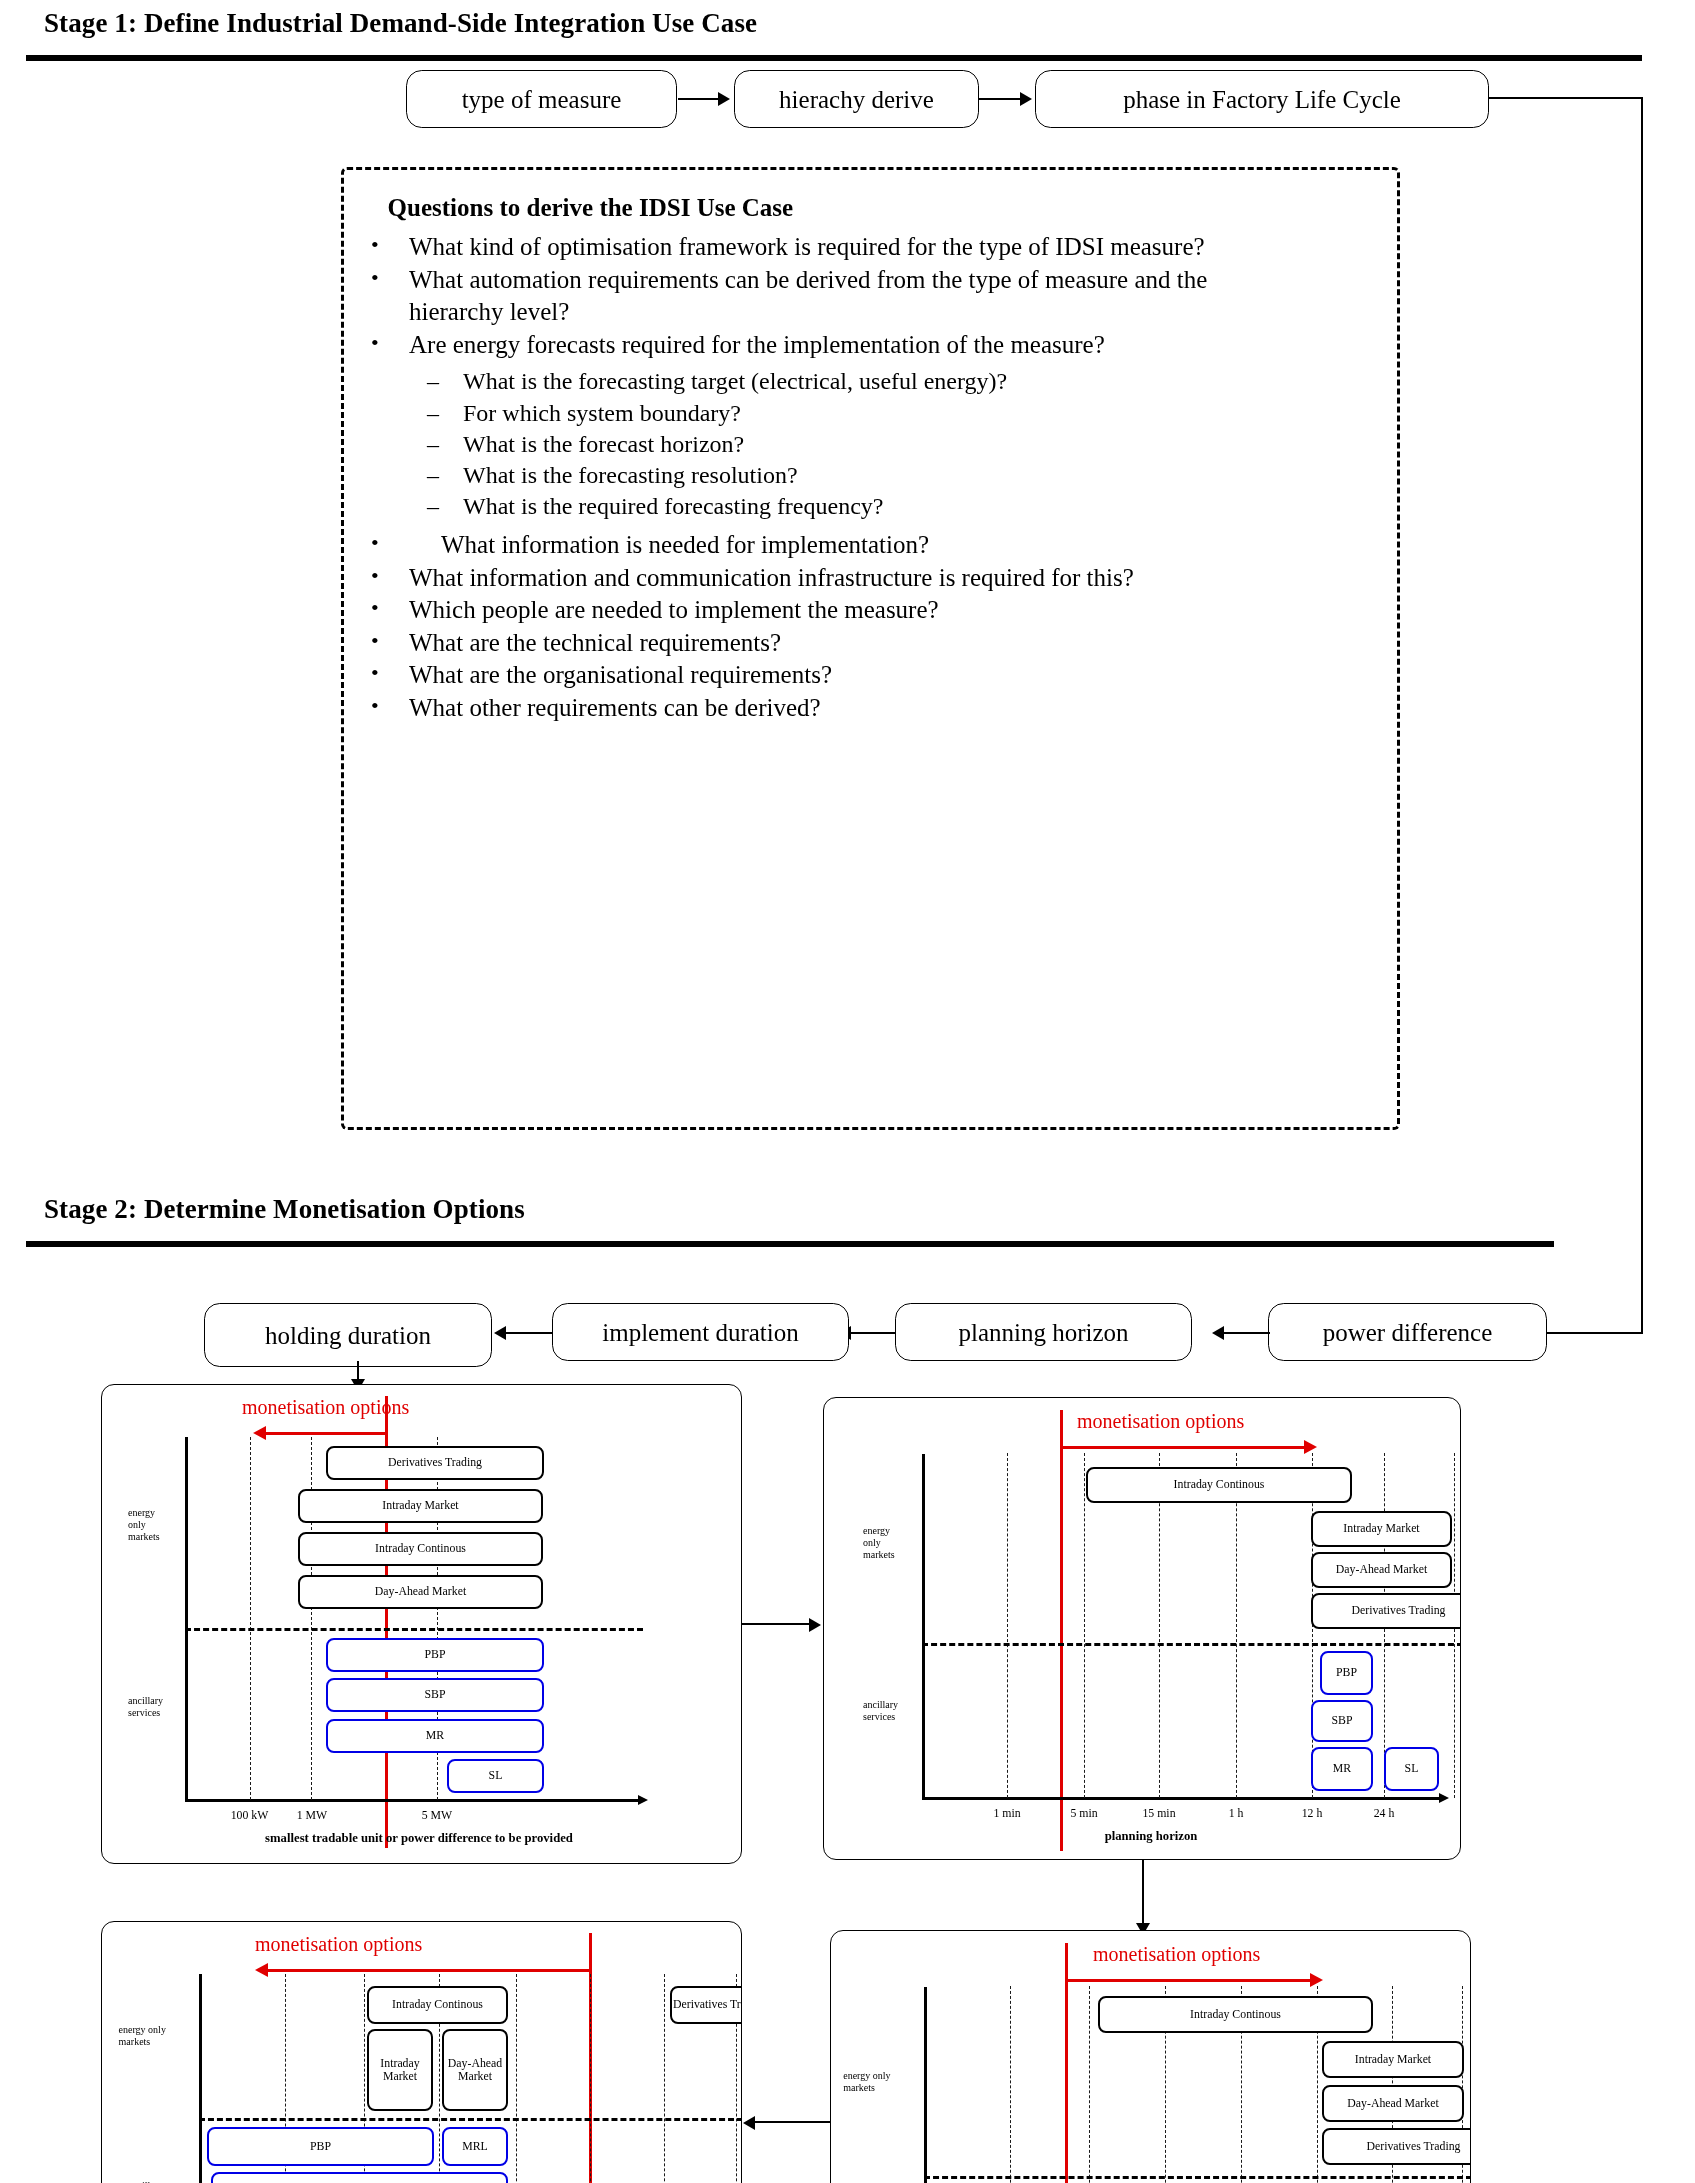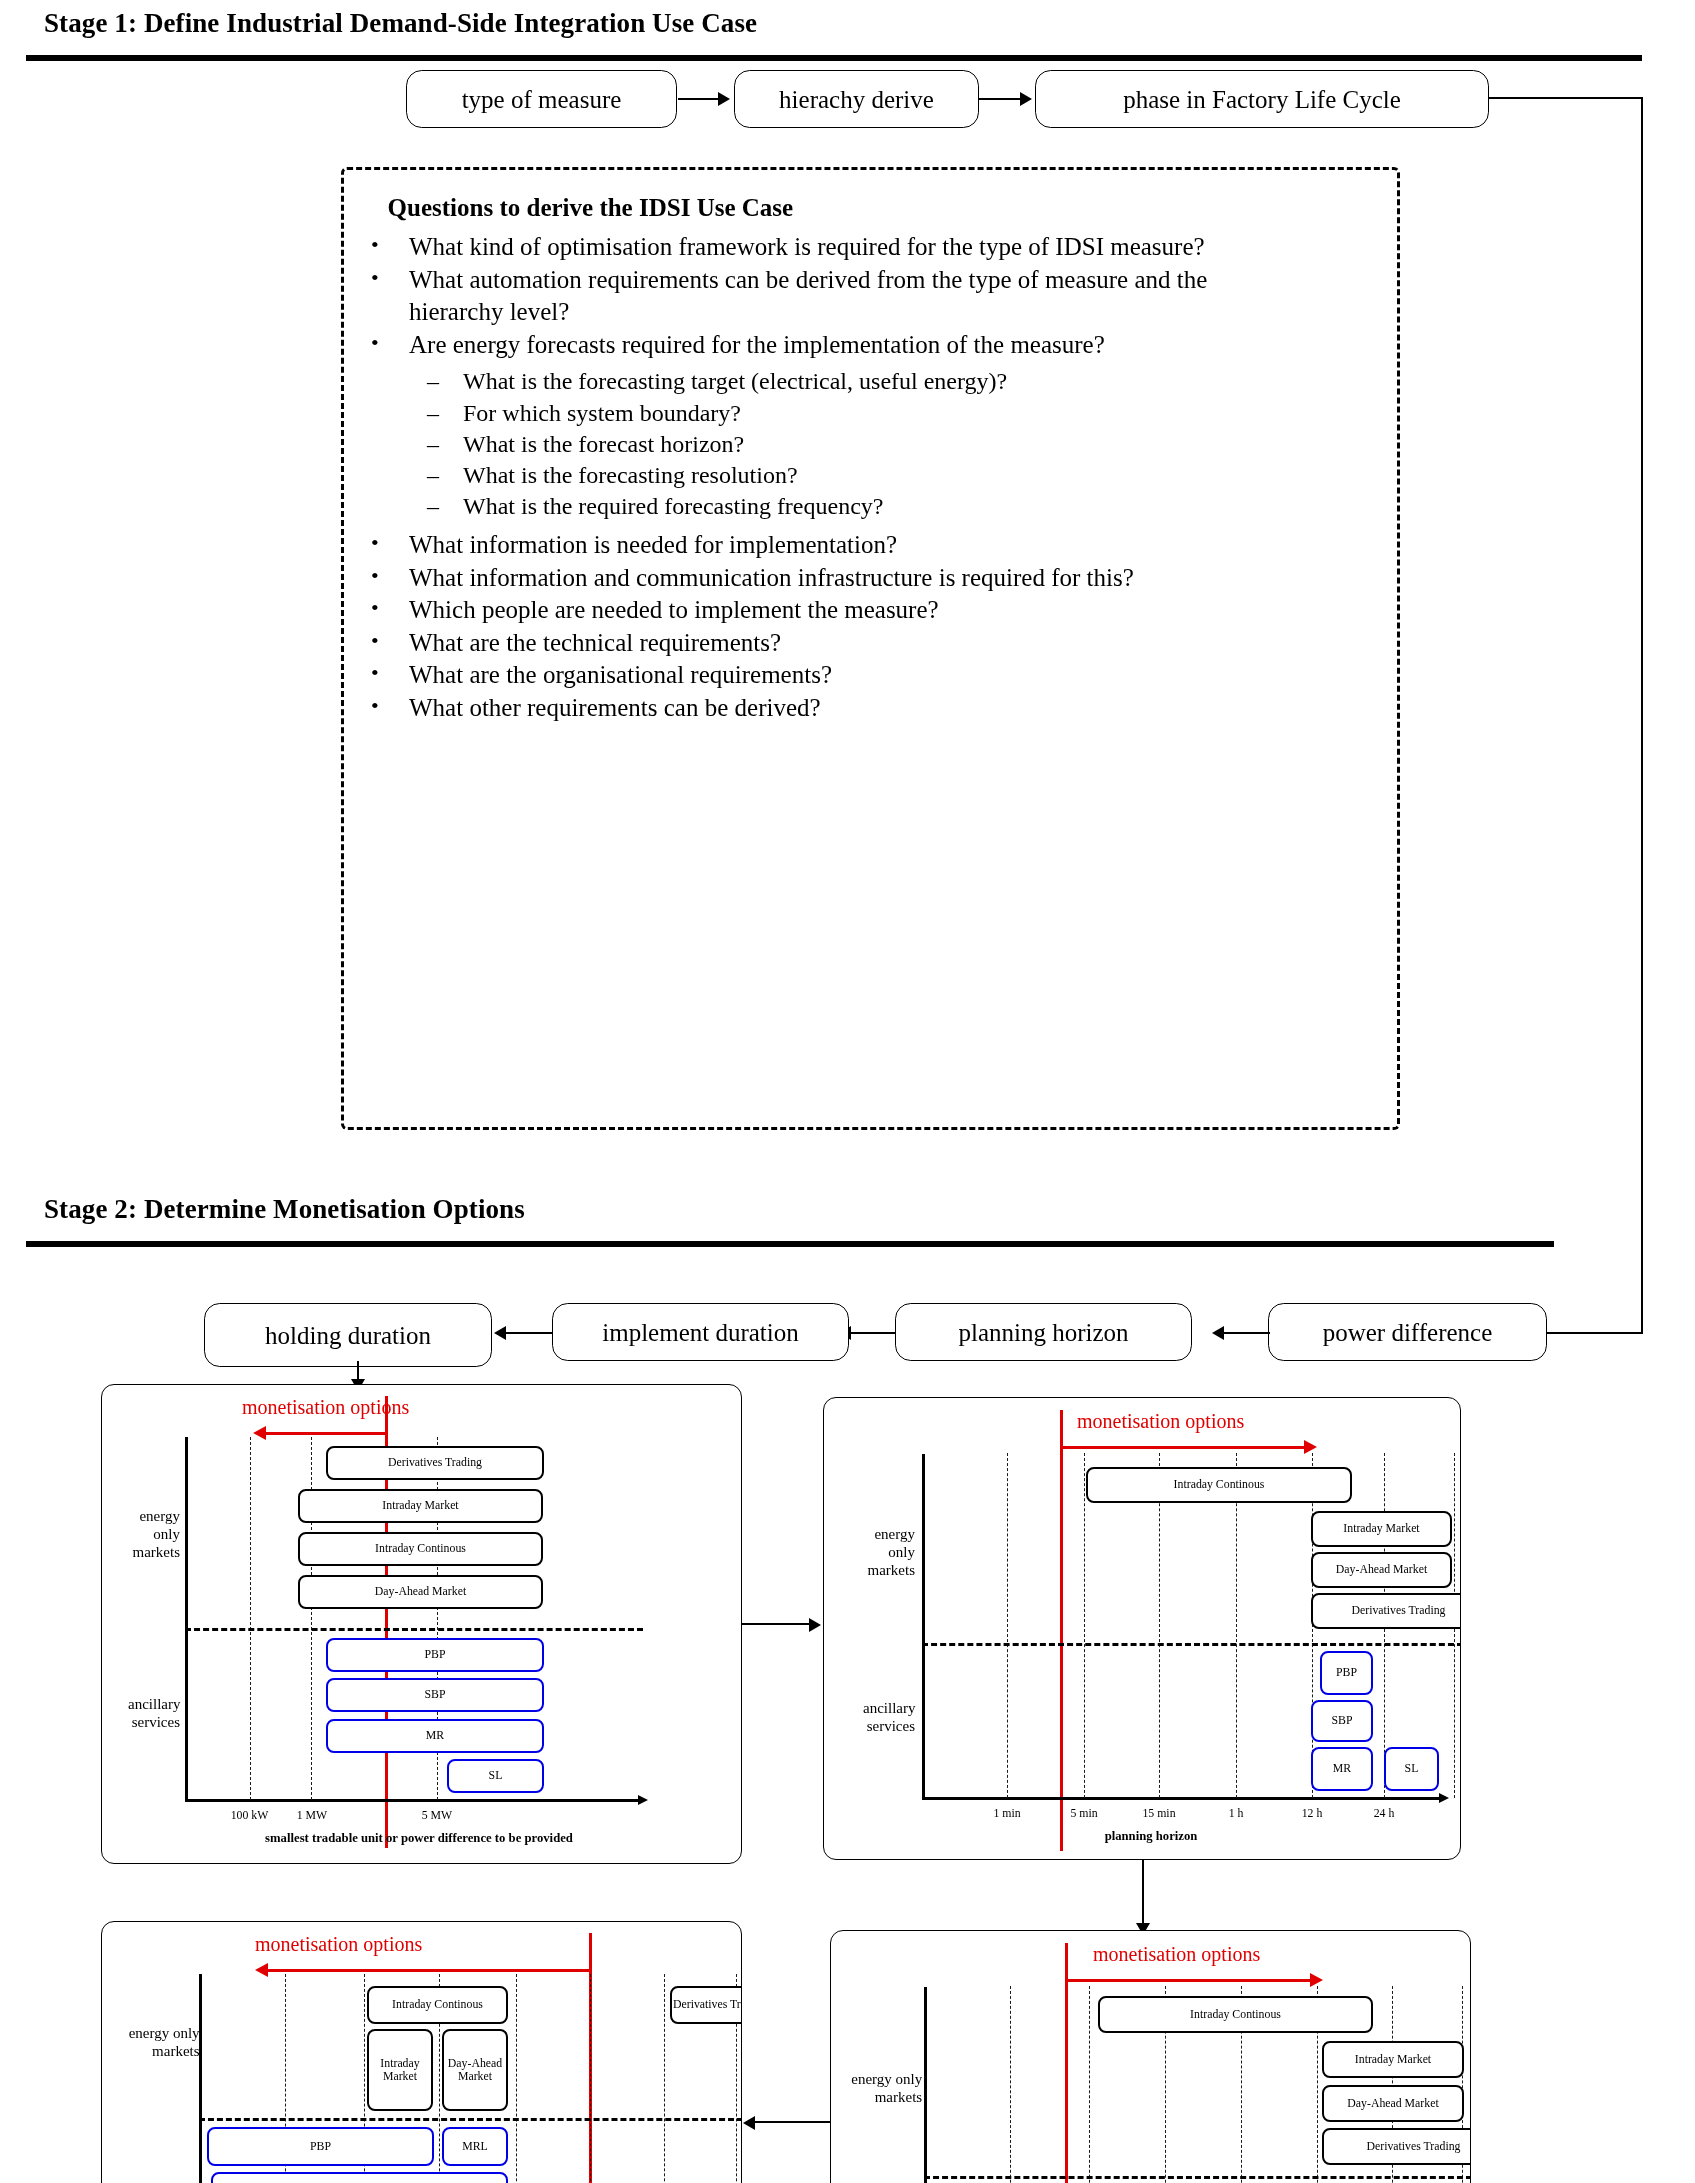--- a/index.html
+++ b/index.html
@@ -52,21 +52,21 @@
   .redlabel{position:absolute;color:#e00000;font-size:20px;white-space:nowrap;}
 
   .mbox{
     position:absolute;box-sizing:border-box;background:#fff;
     display:flex;align-items:center;justify-content:center;text-align:center;
     border-radius:7.9px;font-size:11.8px;line-height:1.12;
   }
   .mbox.k{border:2.6px solid #000;}
   .mbox.b{border:2.6px solid #0000e6;}
 
-  .catlabel{position:absolute;font-size:15px;line-height:1.2;text-align:right;white-space:pre-line;}
+  .catlabel{position:absolute;font-size:10px;line-height:1.2;text-align:left;white-space:pre-line;}
   .tick{position:absolute;font-size:11.8px;white-space:nowrap;text-align:center;}
   .axtitle{position:absolute;font-weight:bold;font-size:12.7px;white-space:nowrap;text-align:center;}
   .arrowtip-r{position:absolute;width:0;height:0;border-top:5.7px solid transparent;border-bottom:5.7px solid transparent;border-left:10.5px solid #000;}
 </style>
 </head>
 <body>
 
 <div class="abs stage-title" style="left:44px;top:7.9px;">Stage 1: Define Industrial Demand-Side Integration Use Case</div>
 <div class="abs stage-rule" style="left:26px;top:55px;width:1616px;height:5.7px;"></div>
 
@@ -123,21 +123,21 @@
     <div class="qdash">–</div>
     <div style="width:725px;">What is the forecasting resolution?</div>
   </div>
   <div class="qsub" style="margin-bottom:7px;">
     <div class="qdash">–</div>
     <div style="width:725px;">What is the required forecasting frequency?</div>
   </div>
 
   <div class="qrow">
     <div class="qbullet">•</div>
-    <div style="width:889px;">What information is needed for implementation?</div>
+    <div style="width:889px;margin-left:32px;">What information is needed for implementation?</div>
   </div>
   <div class="qrow">
     <div class="qbullet">•</div>
     <div style="width:869px;">What information and communication infrastructure is required for this?</div>
   </div>
   <div class="qrow">
     <div class="qbullet">•</div>
     <div style="width:889px;">Which people are needed to implement the measure?</div>
   </div>
   <div class="qrow">

